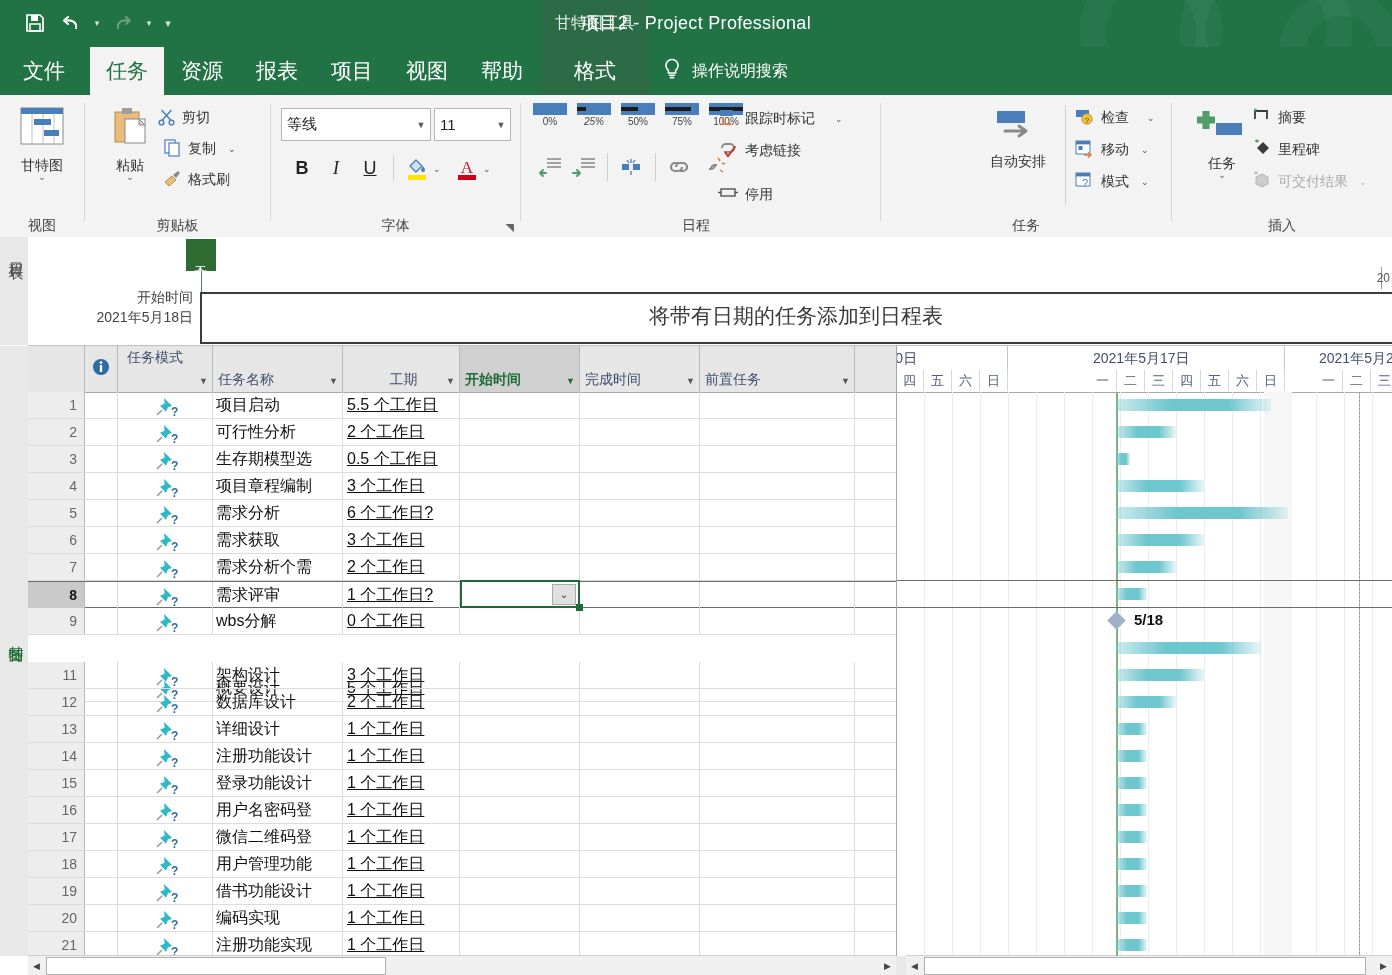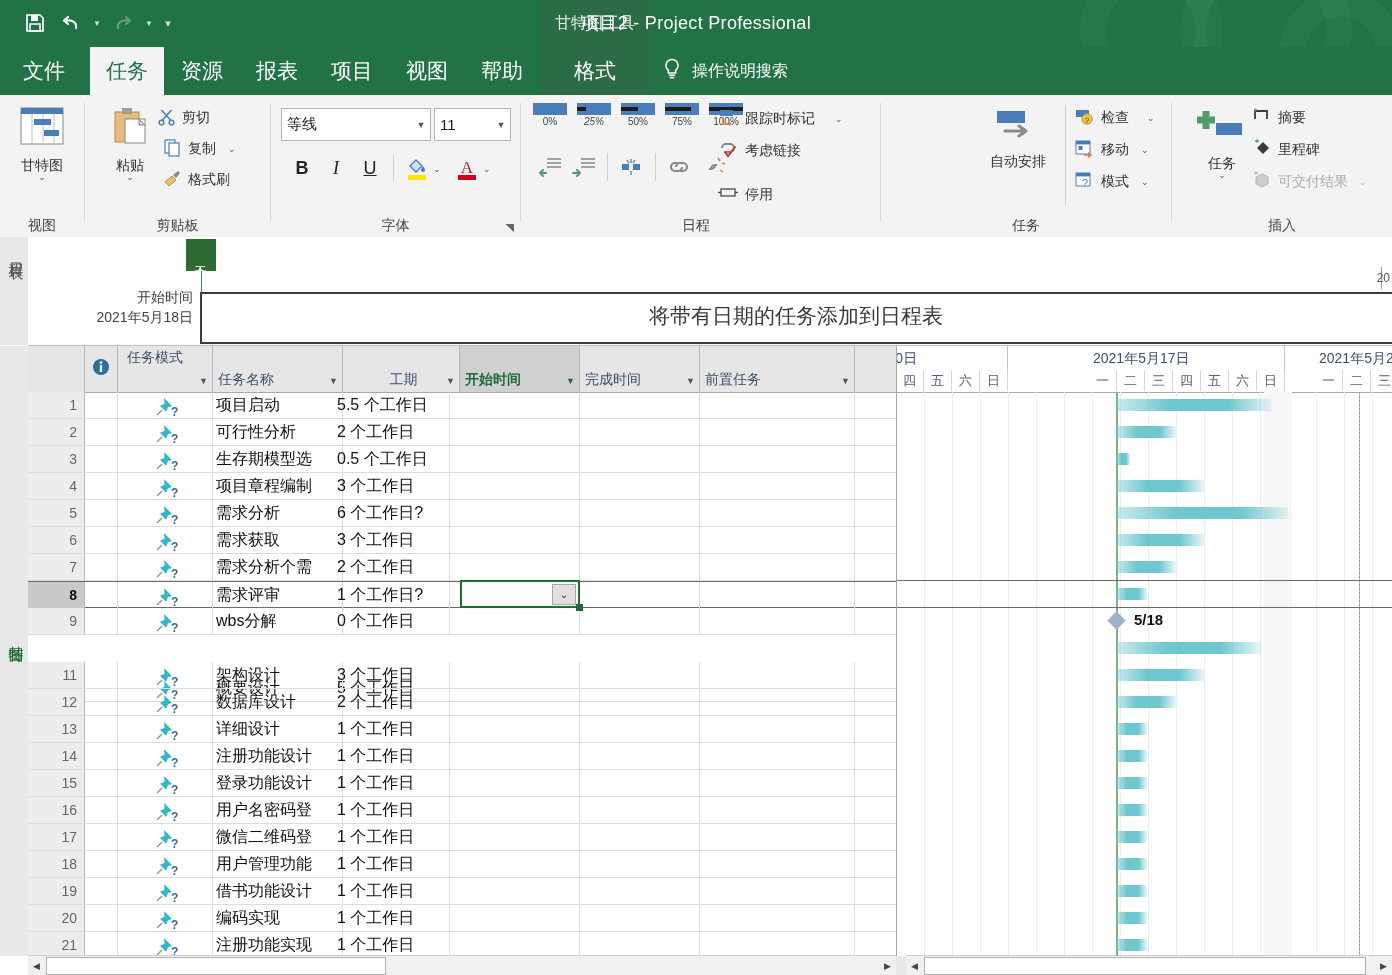--- a/index.html
+++ b/index.html
@@ -82,21 +82,21 @@
 
   .row{position:absolute;left:0;width:868px;height:27px;border-bottom:1px solid #dcdcdc;box-sizing:border-box;}
   .rnum{position:absolute;left:0;top:0;width:57px;height:26px;background:#ededed;border-right:1px solid #b9b9b9;
         box-sizing:border-box;text-align:right;padding-right:7px;line-height:26px;font-size:14px;color:#666;cursor:pointer;}
   .rnum.sel{background:#c9c9c9;color:#111;font-weight:bold;}
   .cell{position:absolute;top:0;height:26px;border-right:1px solid #dcdcdc;box-sizing:border-box;
         line-height:26px;font-size:16px;color:#111;overflow:hidden;white-space:nowrap;cursor:cell;}
   .c-info{left:57px;width:33px;}
   .c-mode{left:90px;width:95px;text-align:center;}
   .c-name{left:185px;width:130px;padding-left:3px;}
-  .c-dur{left:305px;width:117px;padding-left:4px;}
+  .c-dur{left:315px;width:117px;padding-left:4px;text-decoration:underline;}
   .c-start{left:432px;width:120px;}
   .c-finish{left:552px;width:120px;}
   .c-pred{left:672px;width:155px;}
   .c-tail{left:827px;width:41px;border-right:none;}
   .rowsel-top{border-top:1px solid #6b6b6b;}
   .rowsel-bot{border-bottom:1px solid #6b6b6b !important;}
   .selcell{position:absolute;border:2px solid #1f6b36;box-sizing:border-box;background:#fff;z-index:6;}
   .selcell .ddbtn{position:absolute;right:2px;top:2px;width:22px;height:19px;background:#e0e0e0;border:1px solid #a9a9a9;
                   display:flex;align-items:center;justify-content:center;font-size:10px;color:#333;cursor:pointer;}
   .fillh{position:absolute;width:7px;height:7px;background:#1f6b36;z-index:7;}

